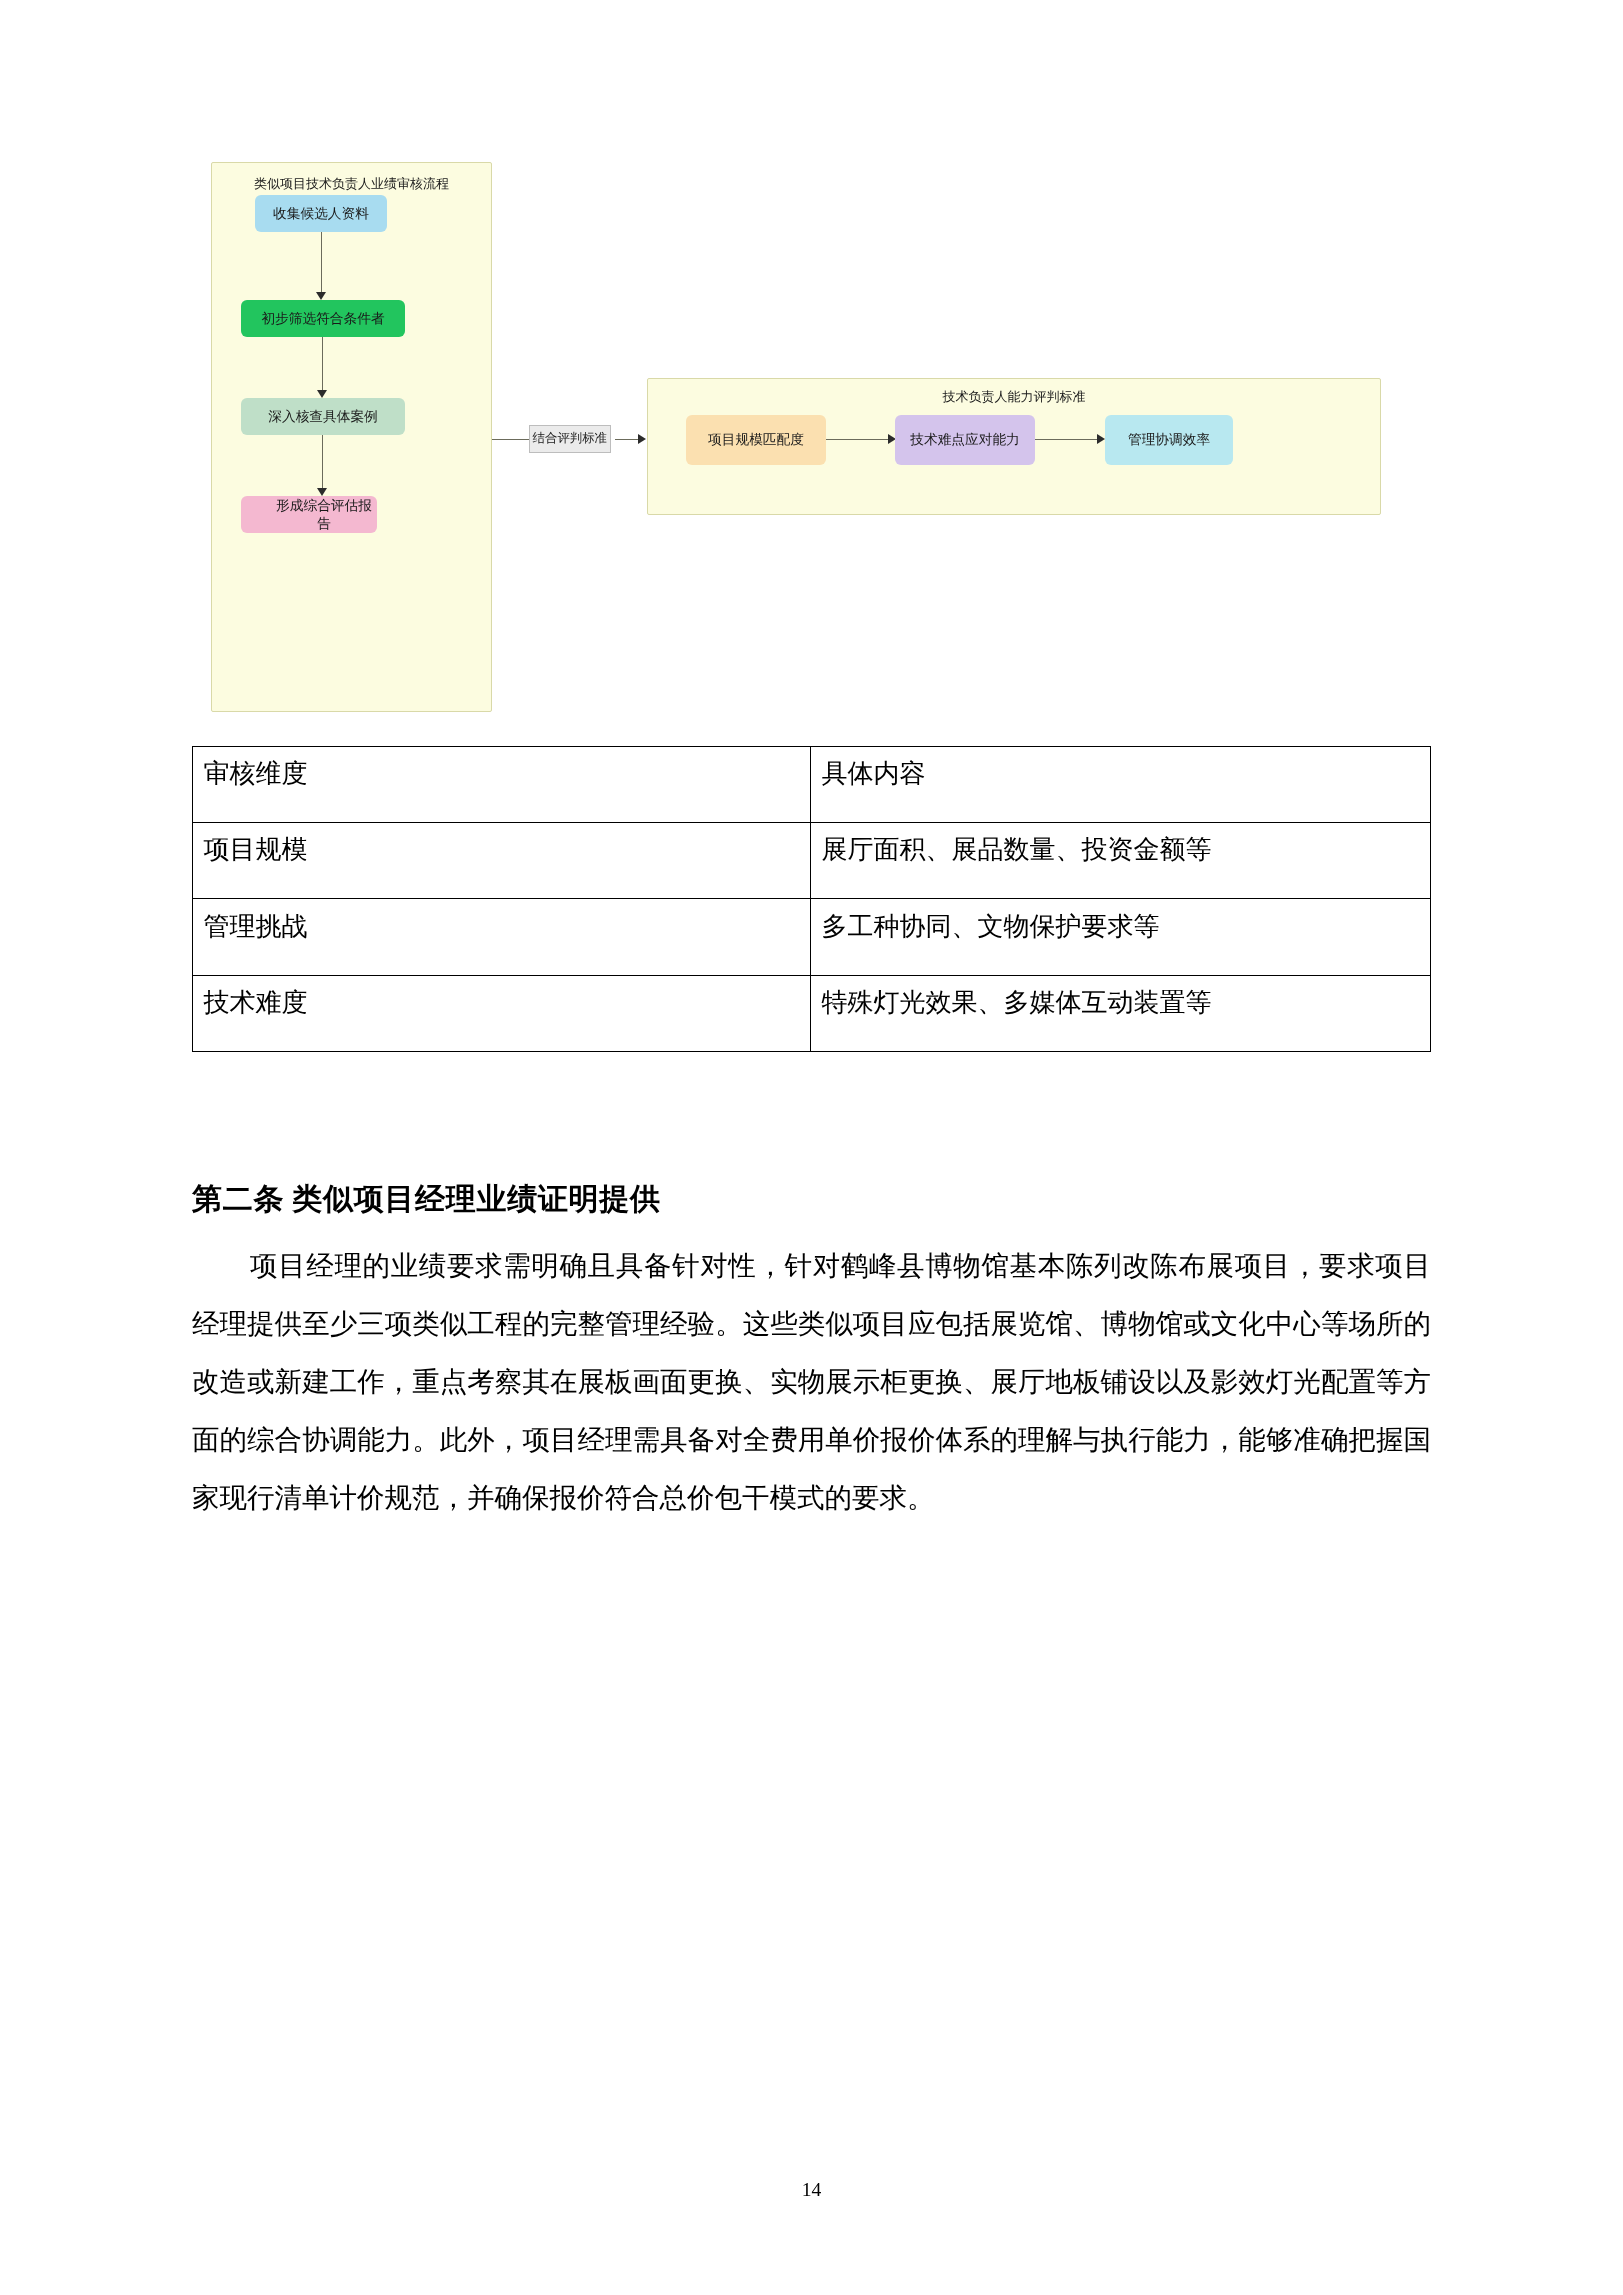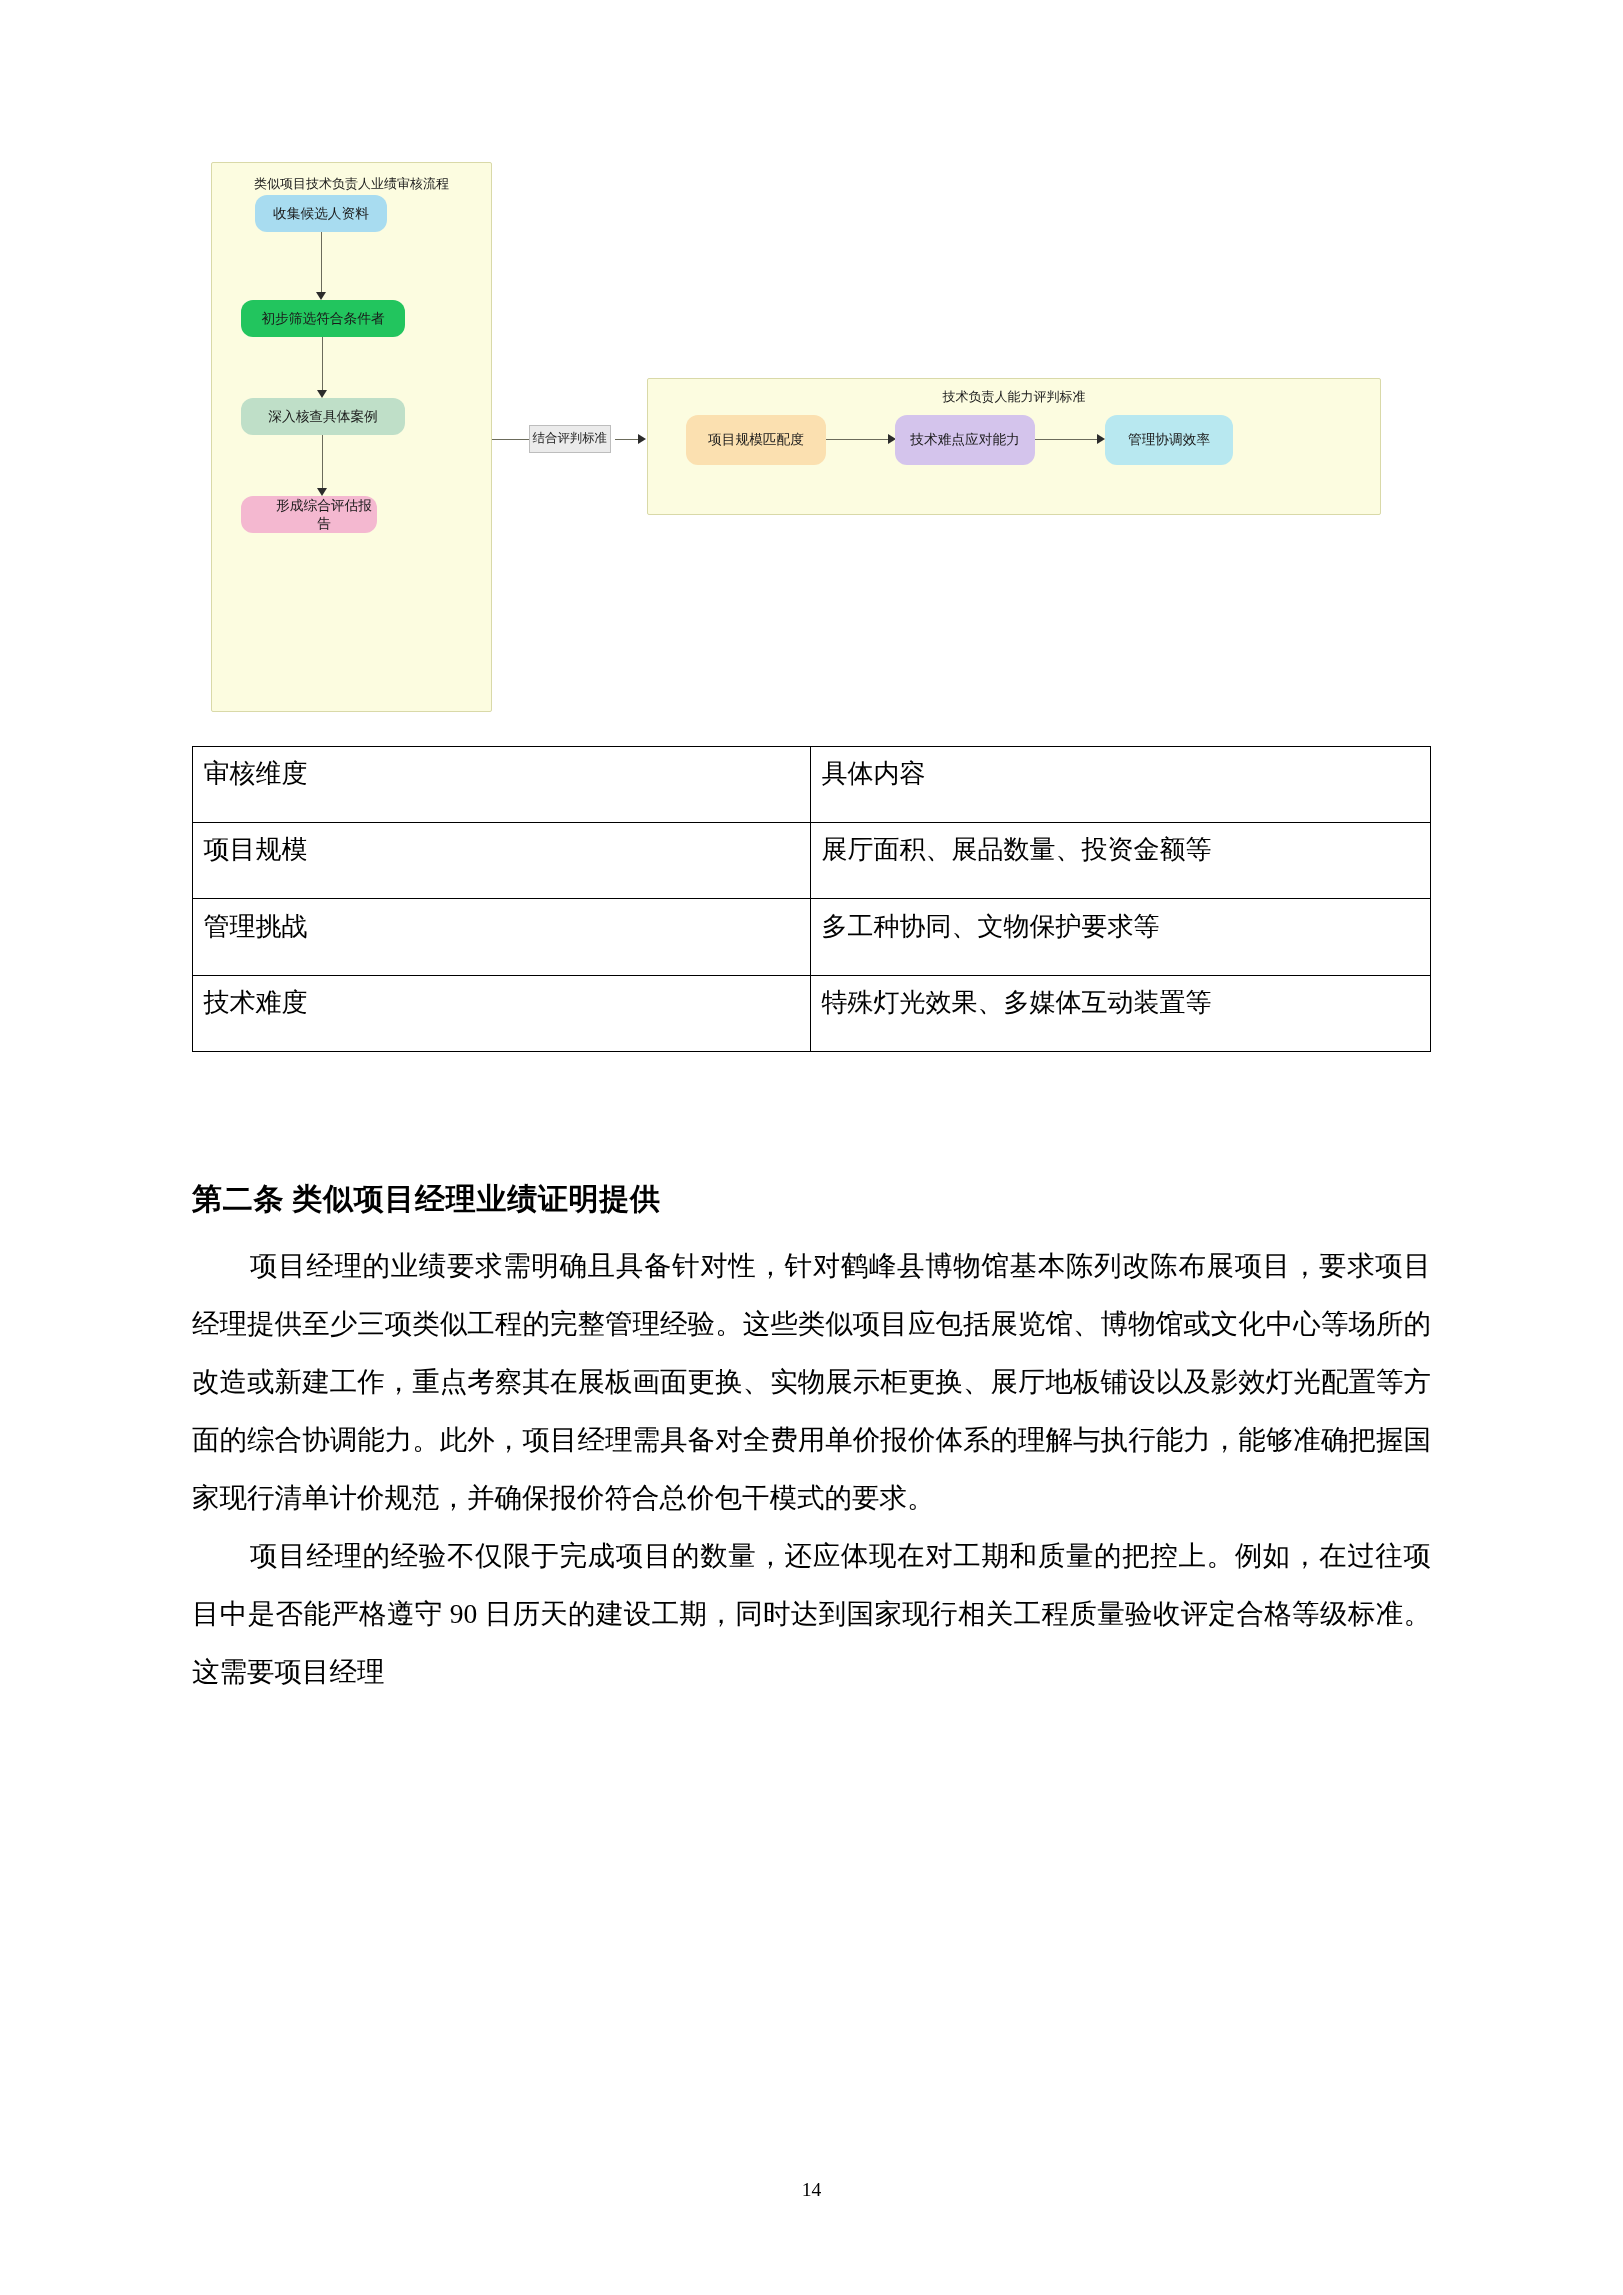--- a/index.html
+++ b/index.html
@@ -65,21 +65,21 @@
 
   .fc-node {
     position: absolute;
     display: flex;
     align-items: center;
     justify-content: center;
     font-family: "Liberation Sans", "DejaVu Sans", sans-serif;
     font-size: 13.7px;
     color: #1a1a1a;
     box-sizing: border-box;
-    border-radius: 12px;
+    border-radius: 6px;
     text-align: center;
   }
 
   
   #node-collect  { left: 255px; top: 195px; width: 132px; height: 37px; background: #a8dcf0; }
   #node-screen   { left: 241px; top: 300px; width: 164px; height: 37px; background: #22c55e; }
   #node-verify   { left: 241px; top: 398px; width: 164px; height: 37px; background: #bfdfc8; }
   #node-report   { left: 241px; top: 496px; width: 136px; height: 37px; background: #f4b8d0; padding-left: 30px; }
 
   
@@ -255,17 +255,16 @@
     <tr>
       <td>技术难度</td>
       <td>特殊灯光效果、多媒体互动装置等</td>
     </tr>
   </tbody>
 </table>
 
 <div id="doc-body">
   <h2 id="section-heading">第二条 类似项目经理业绩证明提供</h2>
   <p class="doc-para">项目经理的业绩要求需明确且具备针对性，针对鹤峰县博物馆基本陈列改陈布展项目，要求项目经理提供至少三项类似工程的完整管理经验。这些类似项目应包括展览馆、博物馆或文化中心等场所的改造或新建工作，重点考察其在展板画面更换、实物展示柜更换、展厅地板铺设以及影效灯光配置等方面的综合协调能力。此外，项目经理需具备对全费用单价报价体系的理解与执行能力，能够准确把握国家现行清单计价规范，并确保报价符合总价包干模式的要求。</p>
-  <p class="doc-para">项目经理的经验不仅限于完成项目的数量，还应体现在对工期和质量的把控上。例如，在过往项目中是否能严格遵守 90 日历天的建设工期，同时达到国家现行相关工程质量验收评定合格等级标准。这需要项目经理</p>
 </div>
 
 <div id="page-number">14</div>
 
 
 </body></html>

